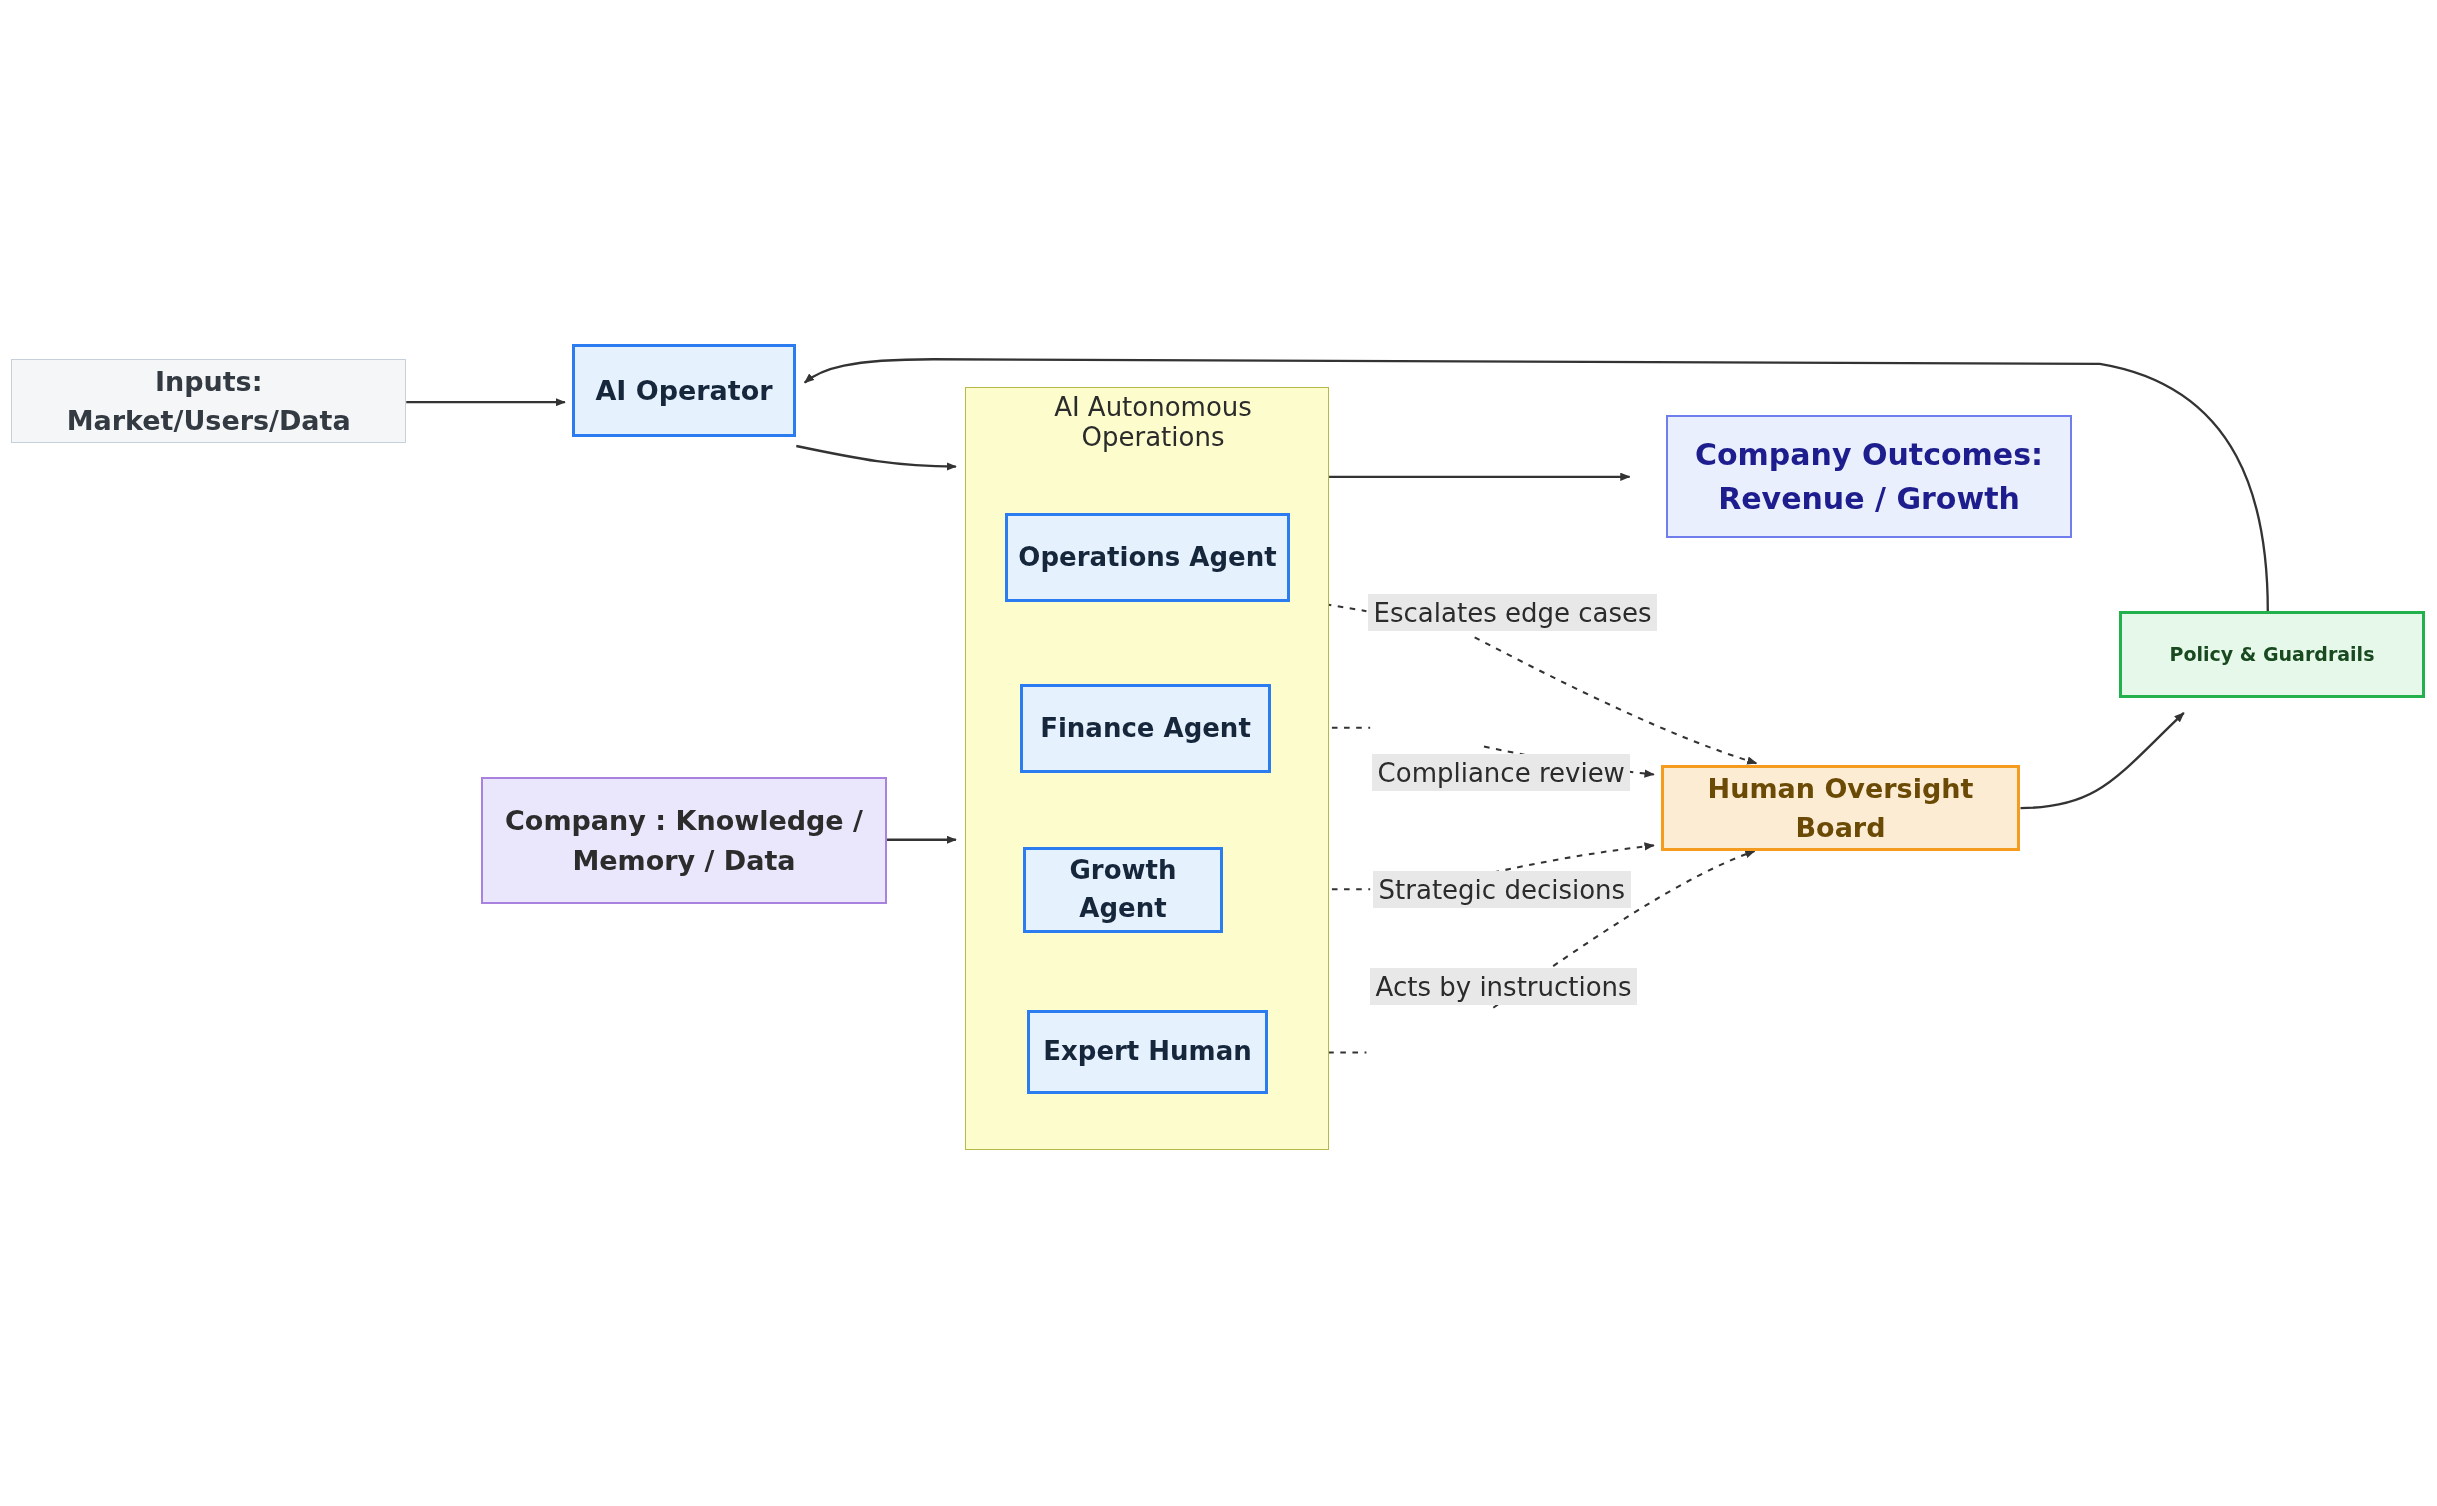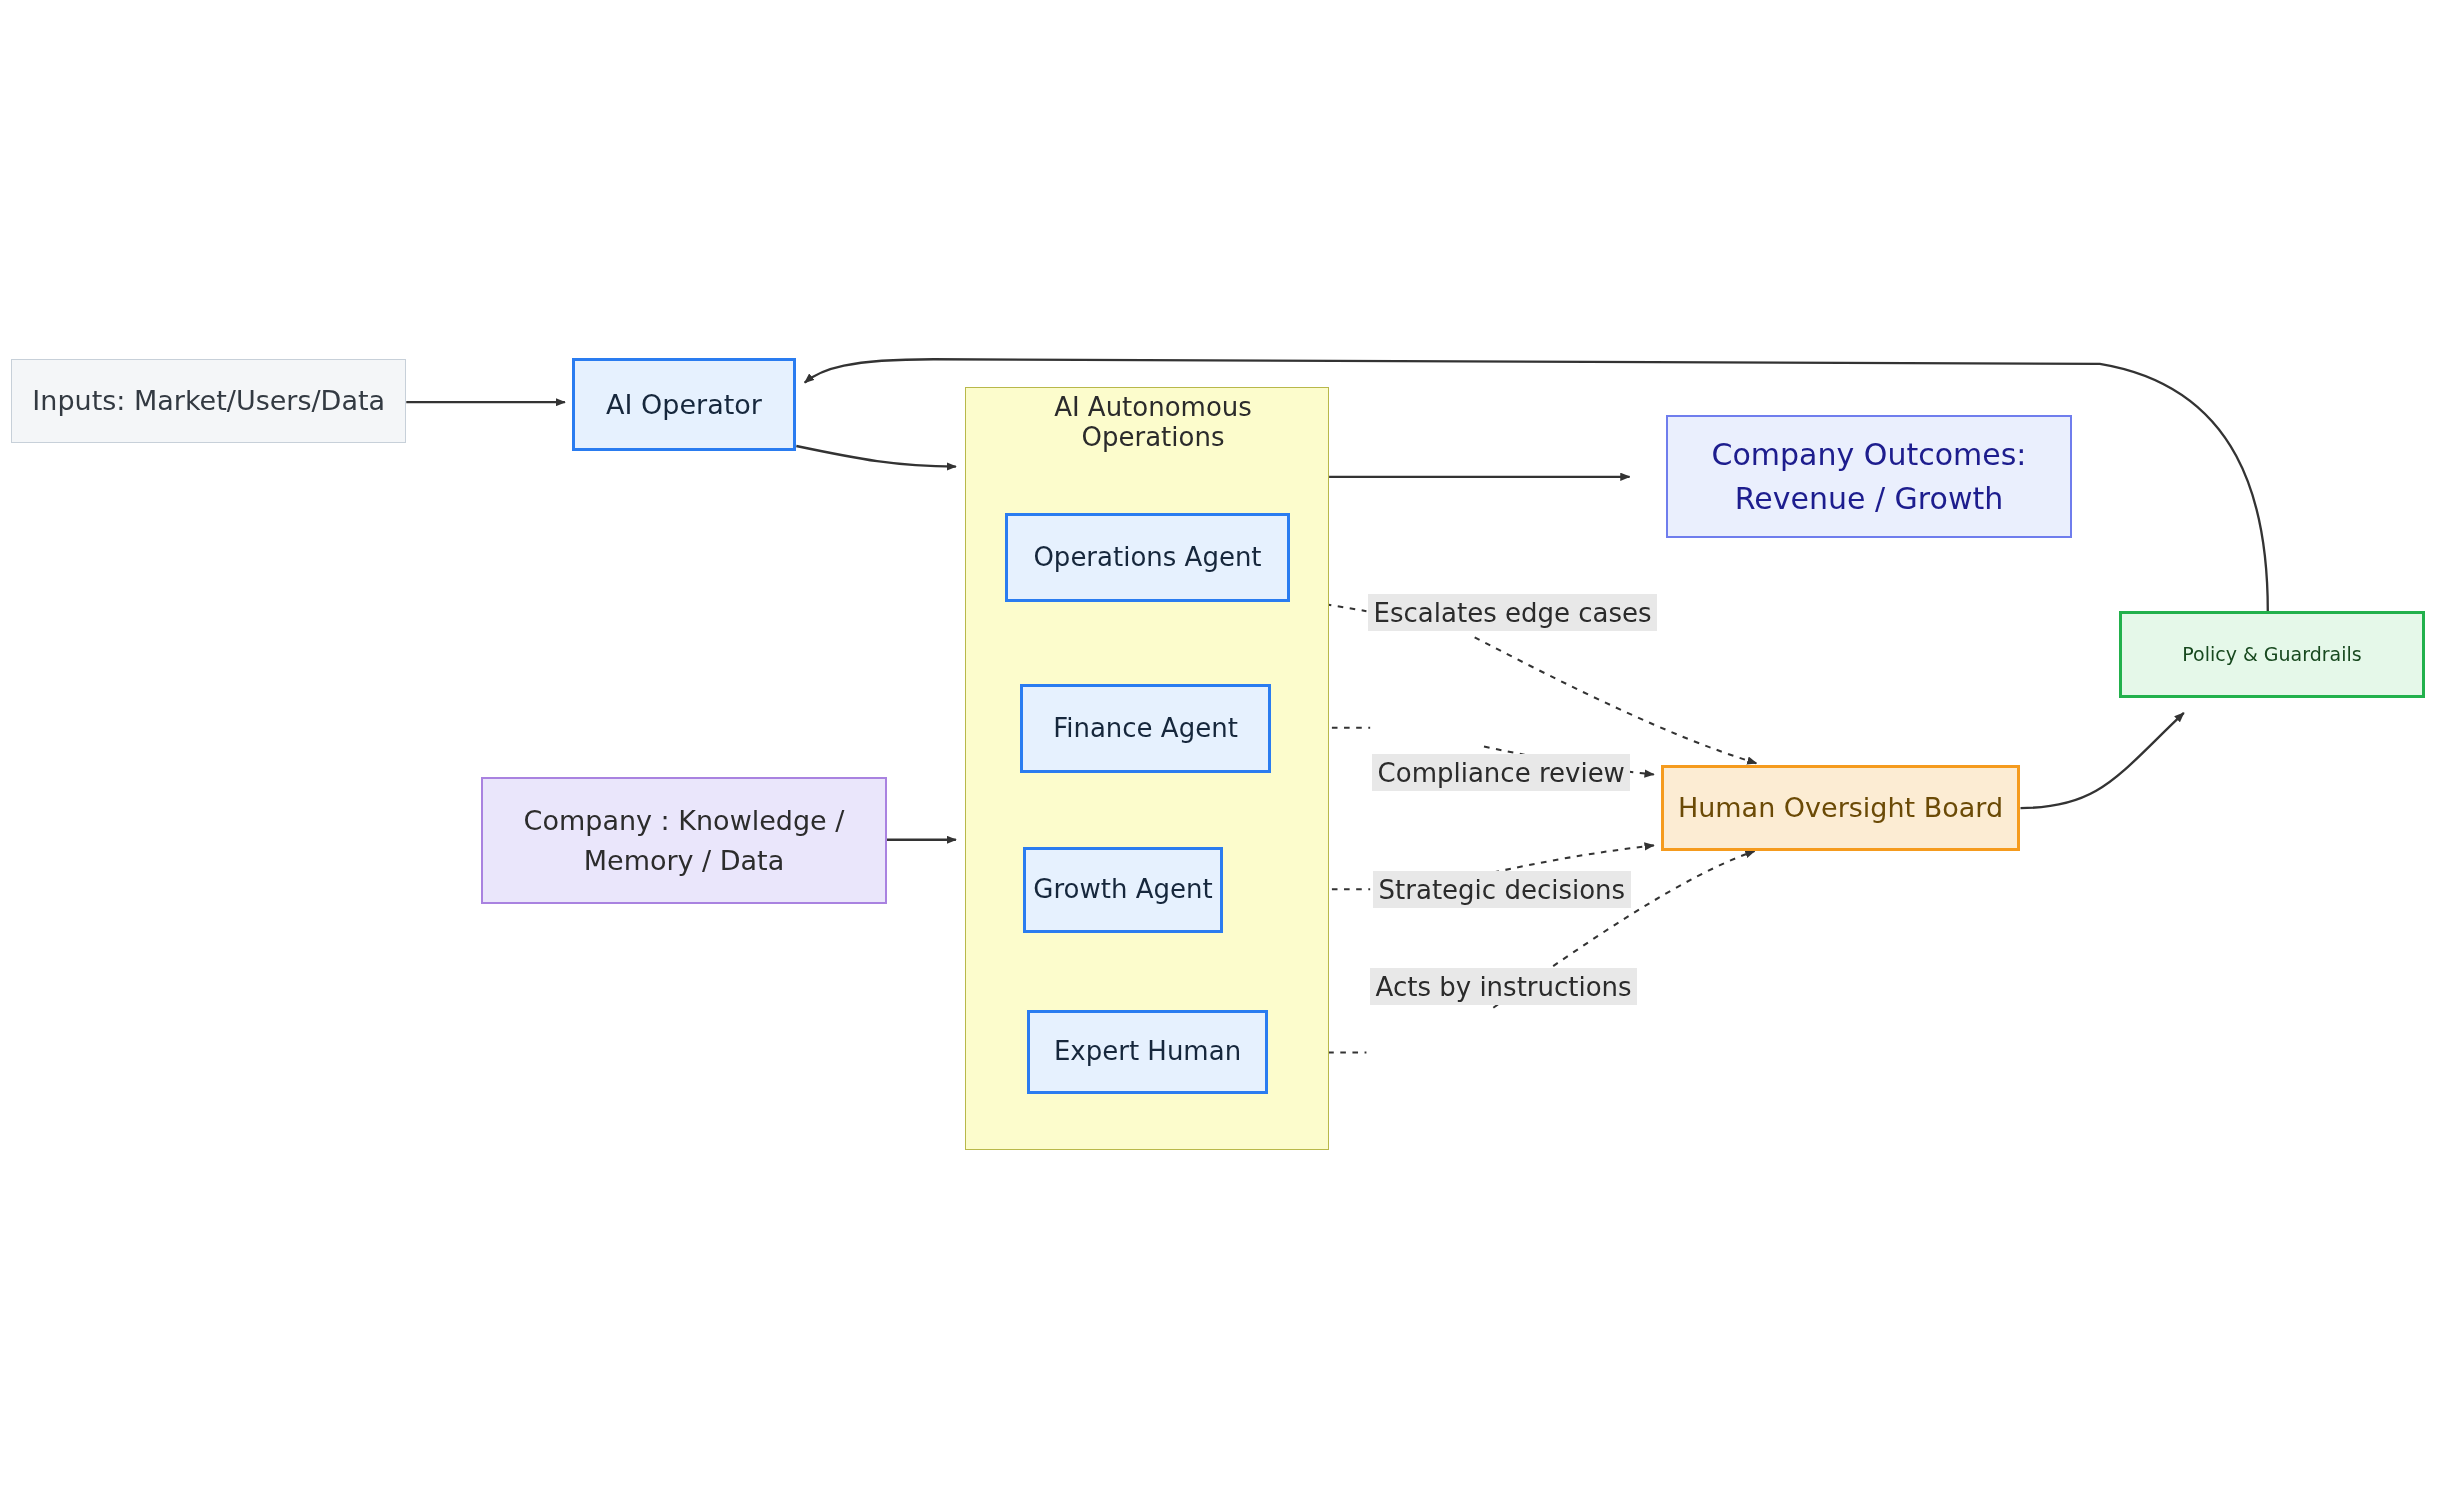--- a/index.html
+++ b/index.html
@@ -31,34 +31,35 @@
     display: flex;
     align-items: center;
     justify-content: center;
     text-align: center;
     line-height: 1.45;
     z-index: 5;
   }
   .node-label {
     display: block;
     white-space: pre-line;
+    font-weight: bold;
   }
 
   
   #node-inputs {
     left: 11.2px; top: 359px; width: 395px; height: 84px;
     background: #f4f6f8;
     border: 1.9px solid #c7d0d9;
     color: #333a42;
     font-size: 27px;
   }
 
   
   #node-ai-operator {
-    left: 572px; top: 358px; width: 224px; height: 93px;
+    left: 572px; top: 344px; width: 224px; height: 93px;
     background: #e6f1fe;
     border: 3.7px solid #2a7cf0;
     color: #16273c;
     font-size: 27px;
   }
 
   
   #node-company-knowledge {
     left: 481px; top: 777px; width: 406px; height: 127px;
     background: #eae6fb;

